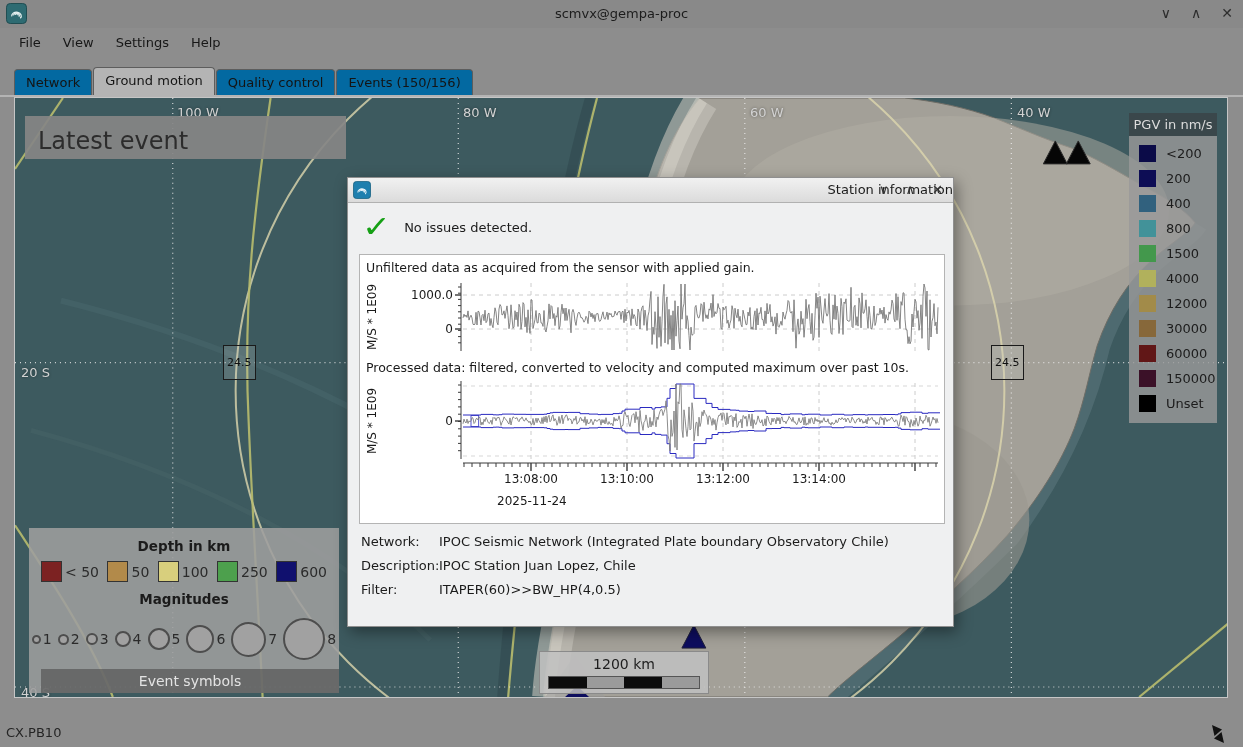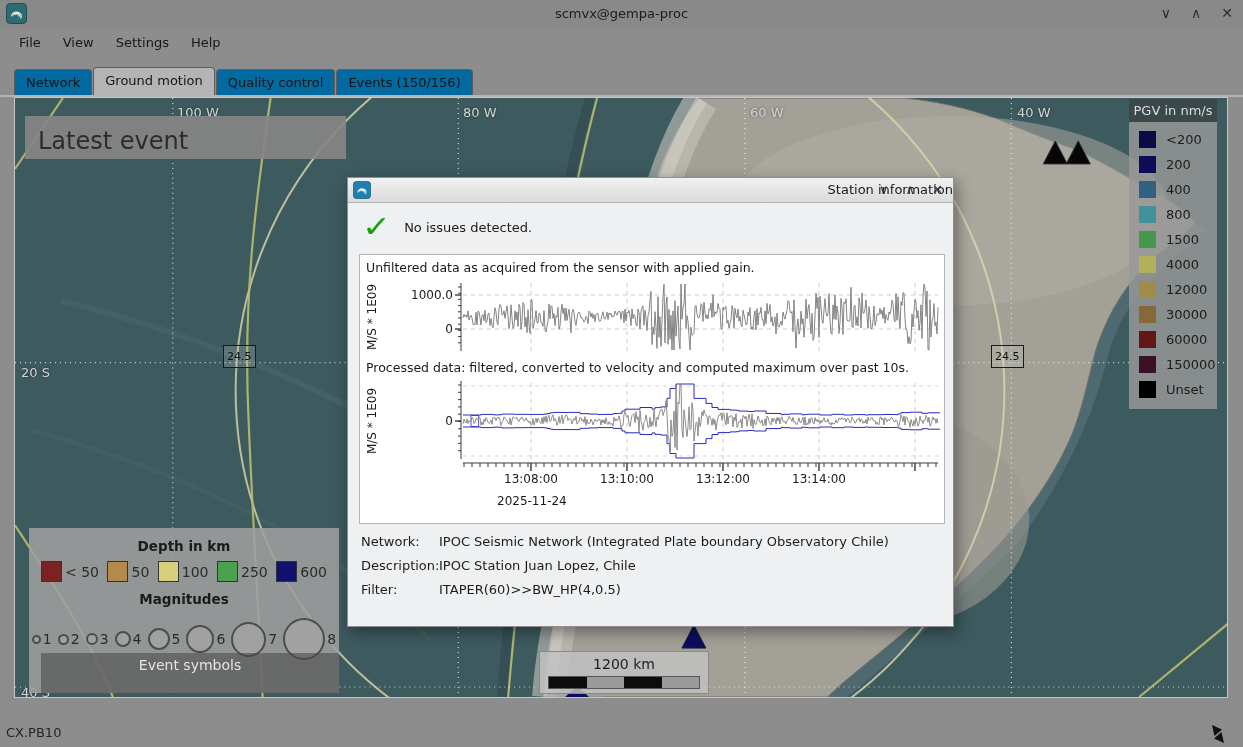--- a/index.html
+++ b/index.html
@@ -12,49 +12,49 @@
   .win-controls span{cursor:default}
   .menubar{position:absolute;left:0;top:28px;right:0;height:29px;display:flex;align-items:center;padding-left:8px}
   .menu-item{padding:4px 11px;font-size:13px;color:#171717}
   .tabbar{position:absolute;left:0;top:57px;right:0;height:40px;border-bottom:2px solid #b4b4b4;display:flex;align-items:flex-end;padding-left:14px;box-sizing:border-box}
   .tab{background:#0369a1;border:1px solid #5d5d5d;border-bottom:none;border-radius:4px 4px 0 0;padding:5px 11px 5px;font-size:13px;color:#141414;margin-right:1px}
   .tab.active{background:#b4b4b4;padding-bottom:7px}
   
   .map-area{position:absolute;left:14px;top:97px;width:1214px;height:601px;border:1px solid #c6c6c6;box-sizing:border-box;overflow:hidden;background:#3d5a5f}
   .map-svg{position:absolute;left:0;top:0;width:100%;height:100%}
   .geo-label{position:absolute;font-size:13px;color:#d2d2d2;text-shadow:0 0 3px rgba(0,0,0,.45);z-index:2}
-  .dist-label{position:absolute;font-size:11px;color:#101010;border:1px solid #1a1a1a;background:rgba(200,205,200,.22);padding:4px 3px;z-index:2}
+  .dist-label{position:absolute;font-size:11px;color:#101010;border:1px solid #1a1a1a;background:rgba(200,205,200,.22);padding:10px 3px;z-index:2}
   
   .le-panel{position:absolute;left:10px;top:18px;width:321px;z-index:3}
   .le-header{height:43px;background:rgba(134,134,134,.92);color:#2c2c2c;font-size:24px;box-sizing:border-box;padding:11px 0 0 13px}
   .le-body{display:flex;height:110px}
   .le-mag{width:110px;background:#7e9c9a;font-size:46px;color:#22333a;display:flex;align-items:center;justify-content:center}
   .le-info{flex:1;background:rgba(172,172,172,.95);box-sizing:border-box;padding:13px 0 0 15px}
   .le-region{font-weight:bold;font-size:18px;color:#1f1f1f;line-height:1.3;width:175px}
   .le-time{font-size:17px;color:#3a3a3a;margin-top:5px}
   
   .ev-legend{position:absolute;left:14px;top:430px;width:310px;height:165px;background:rgba(158,158,158,.88);z-index:3}
   .ev-title{text-align:center;font-weight:bold;font-size:13.5px;color:#1b1b1b;padding-top:10px}
   .depth-row{display:flex;justify-content:space-between;padding:7px 12px 0}
   .depth-item{display:flex;align-items:center;gap:3px;font-size:14px;color:#2b2b2b}
   .depth-swatch{width:21px;height:21px;border:1px solid #333;box-sizing:border-box}
   .mag-row{display:flex;align-items:center;justify-content:center;gap:6px;margin-top:11px}
   .mag-item{display:flex;align-items:center;gap:2px;font-size:14px;color:#2b2b2b}
   .mag-circle{border-radius:50%;background:#a1a1a1;border:2px solid #4d4d4d;box-sizing:border-box;flex:none}
   .mc1{width:9px;height:9px}.mc2{width:11px;height:11px}.mc3{width:12px;height:12px}.mc4{width:16px;height:16px}
   .mc5{width:22px;height:22px}.mc6{width:28px;height:28px}.mc7{width:35px;height:35px}.mc8{width:42px;height:42px}
-  .ev-footer{position:absolute;left:12px;right:0;bottom:0;height:40px;background:rgba(70,70,70,.55);color:#e3e3e3;font-size:14px;text-align:center;line-height:24px}
+  .ev-footer{position:absolute;left:12px;right:0;bottom:0;height:24px;background:rgba(70,70,70,.55);color:#e3e3e3;font-size:14px;text-align:center;line-height:24px}
   
   .scalebar{position:absolute;left:524px;top:553px;width:170px;height:43px;background:rgba(193,193,193,.85);border:1px solid #8a8a8a;box-sizing:border-box;z-index:3}
   .scalebar-label{text-align:center;font-size:14px;color:#1d1d1d;margin-top:4px}
   .scalebar-bar{display:flex;height:11px;margin:4px 8px 0;border:1px solid #555}
   .scalebar-bar span{flex:1}
   .sb-dark{background:#0c0c0c}.sb-light{background:#9b9b9b}
   
-  .pgv{position:absolute;left:1114px;top:1px;width:88px;z-index:4}
+  .pgv{position:absolute;left:1114px;top:15px;width:88px;z-index:4}
   .pgv-header{height:23px;background:rgba(58,68,72,.85);color:#dcdcdc;font-size:13px;text-align:center;line-height:23px}
   .pgv-body{background:rgba(152,152,152,.82);padding:5px 0 7px}
   .pgv-row{display:flex;align-items:center;gap:10px;padding:4px 0 4px 10px}
   .pgv-swatch{width:17px;height:17px;flex:none}
   .pgv-label{font-size:13px;color:#1c1c1c}
   
   .dialog{position:absolute;left:332px;top:79px;width:607px;height:450px;background:#eff0f1;border:1px solid #8f8f8f;box-shadow:3px 5px 14px rgba(0,0,0,.4);z-index:6;box-sizing:border-box}
   .dlg-titlebar{height:24px;background:linear-gradient(#f1f1f1,#dbdbdb);border-bottom:1px solid #b1b1b1;position:relative}
   .dlg-icon{position:absolute;left:5px;top:3px;width:18px;height:18px}
   .dlg-title{text-align:right;font-size:13px;color:#1b1b1b;line-height:24px}

